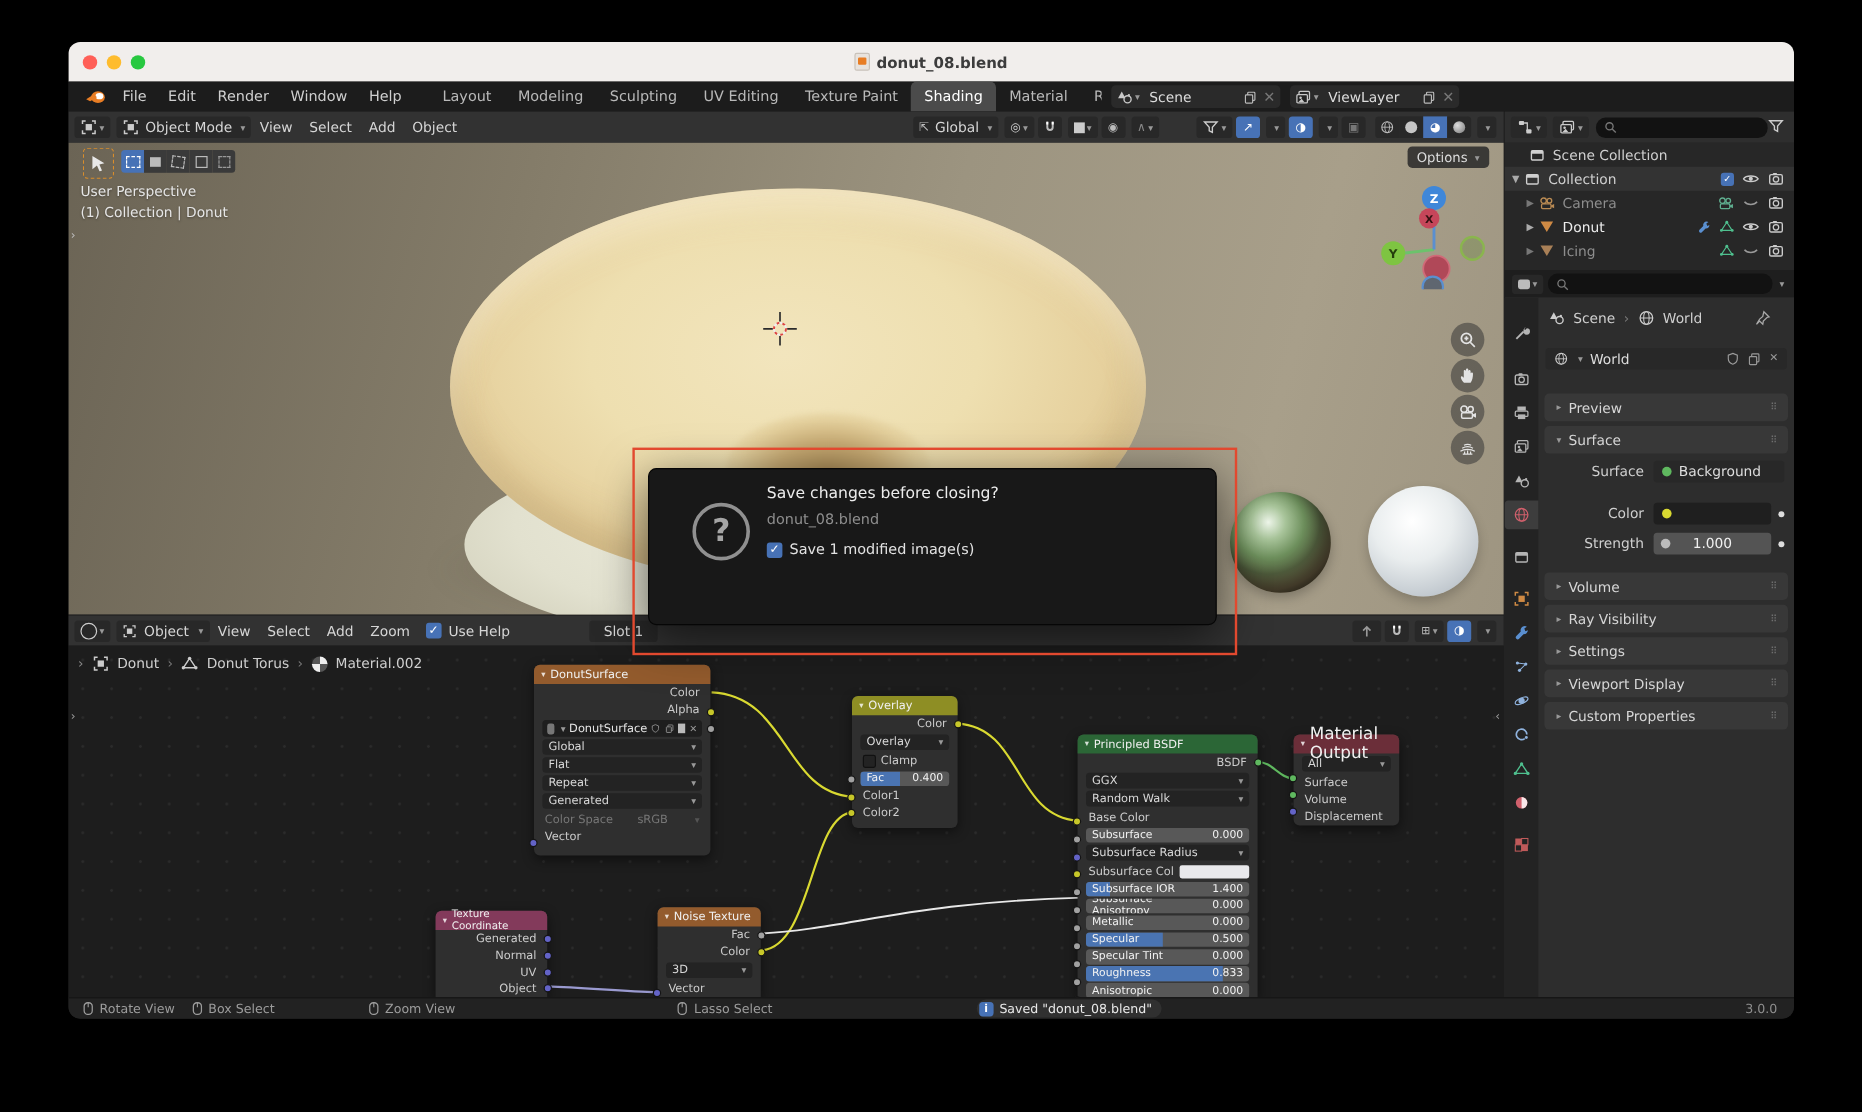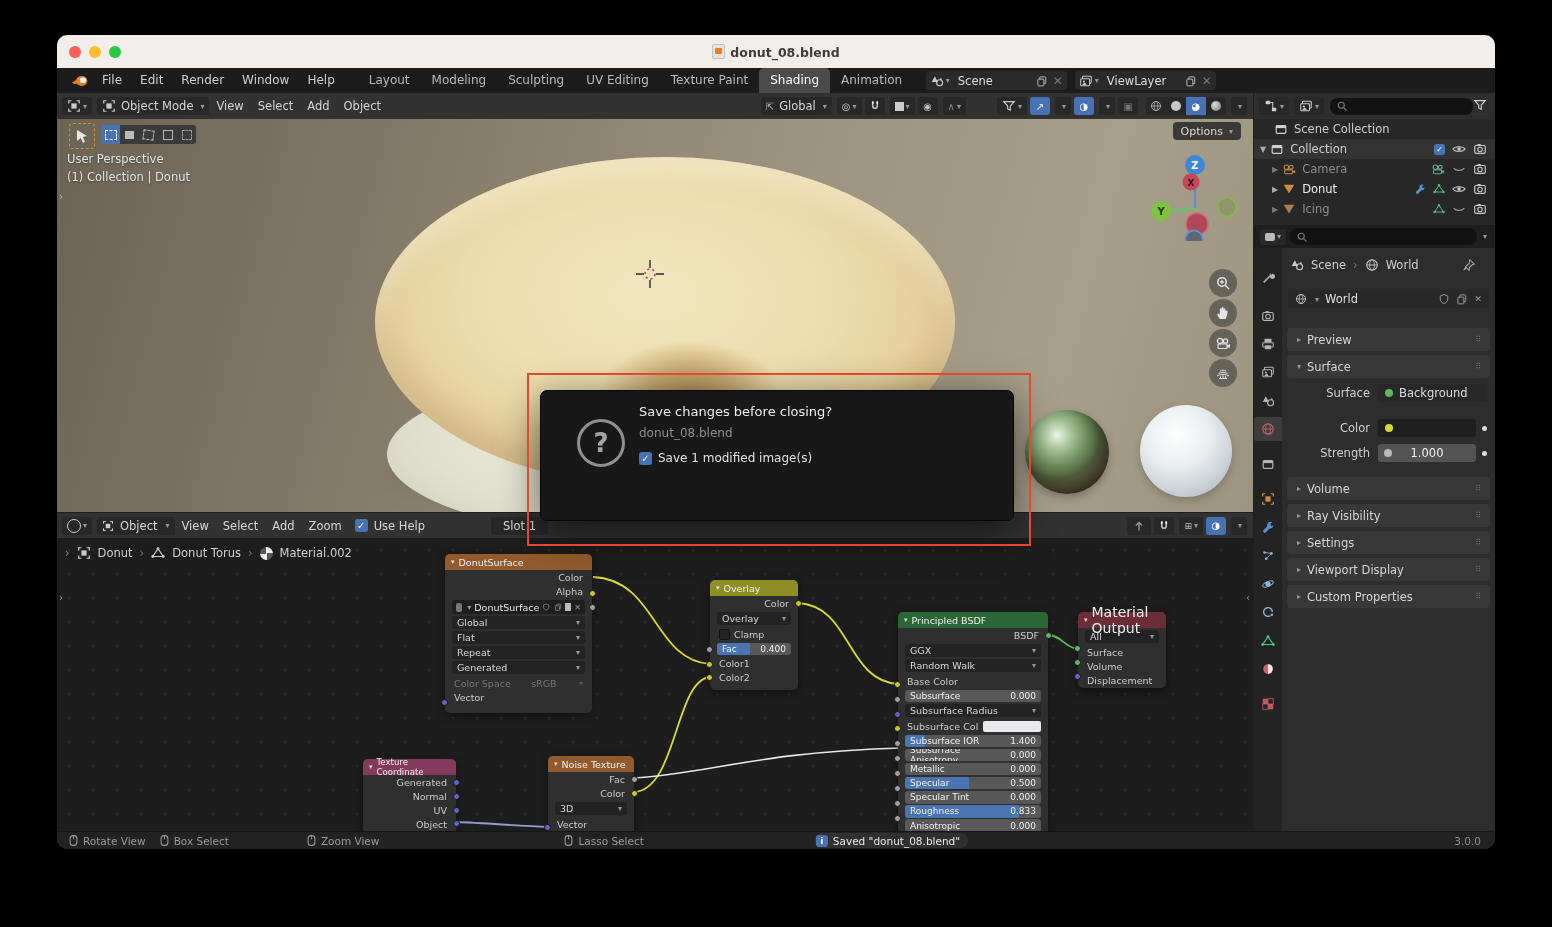--- a/index.html
+++ b/index.html
@@ -288,21 +288,21 @@
     <div class="menu-item">Render</div>
     <div class="menu-item">Window</div>
     <div class="menu-item">Help</div>
     <div class="tabs" style="max-width:560px">
       <div class="tab">Layout</div>
       <div class="tab">Modeling</div>
       <div class="tab">Sculpting</div>
       <div class="tab">UV Editing</div>
       <div class="tab">Texture Paint</div>
       <div class="tab active">Shading</div>
-      <div class="tab">Animation</div>
+      <div class="tab">Material</div>
       <div class="tab">Rendering</div>
 
     </div>
     <div class="id-widget">
       <svg class="icon14" viewBox="0 0 16 16" style="color:#c9c9c9">
           <use href="#i-scene"></use>
         </svg>
       <span class="chev">▾</span>
       <span class="name">Scene</span>
       <svg class="icon12" viewBox="0 0 16 16" style="color:#b9b9b9">

